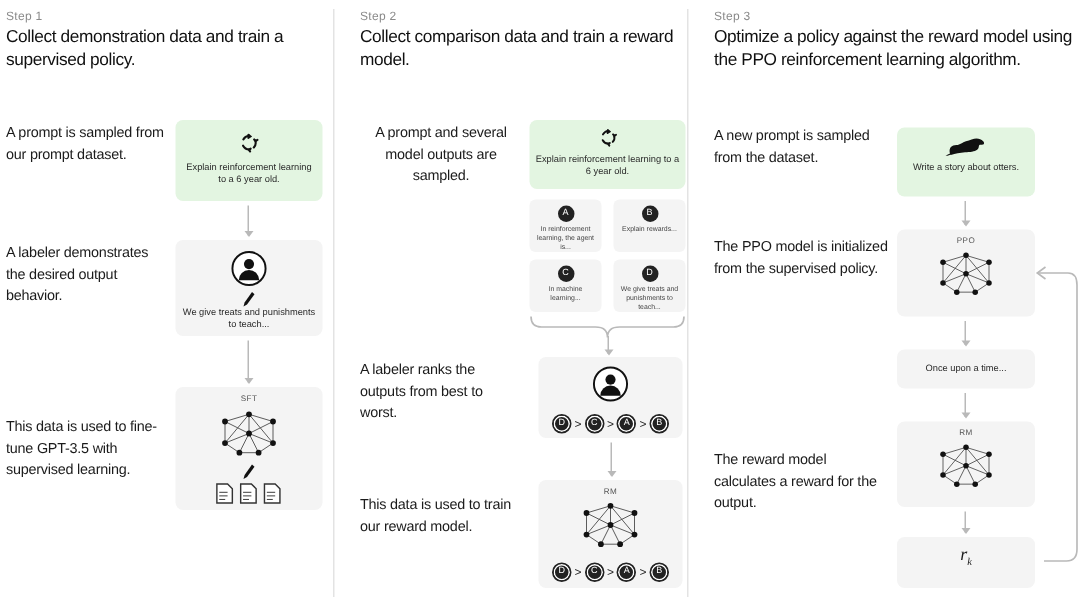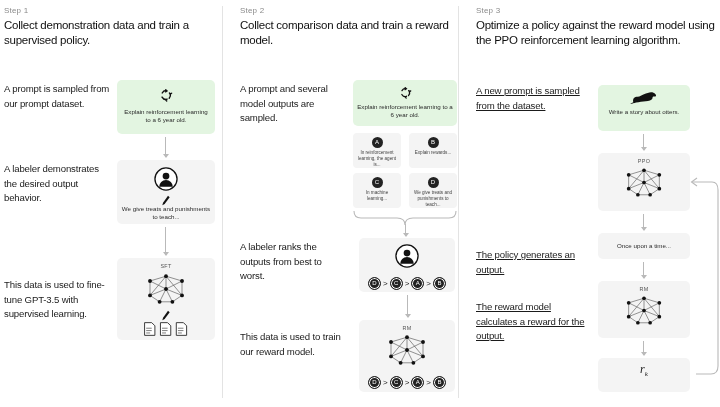--- a/index.html
+++ b/index.html
@@ -31,21 +31,21 @@
     font-size:11.5px;font-weight:normal;line-height:15px;
     letter-spacing:-.25px;color:#101010;
   }
   #col3 .step-title{width:240px;}
 
   .caption{
     position:absolute;left:4px;
     font-size:9.6px;line-height:14.5px;color:#1b1b1b;
     letter-spacing:-.15px;width:108px;
   }
-  #col3 .caption{width:118px;text-decoration:underline;}
+  #col3 .caption{width:118px;}
 
   
   .card{
     position:absolute;
     background:#f4f4f4;
     border-radius:5px;
     box-sizing:border-box;
   }
   .card.green{background:#e3f5e1;}
   .card-text{
@@ -190,21 +190,21 @@
           </g>
         </svg>
       </div>
     </div>
   </div>
 
   <div class="col" id="col2">
     <div class="step-label">Step 2</div>
     <div class="step-title">Collect comparison data and train a reward model.</div>
 
-    <div class="caption" style="top:82px;">A prompt and several model outputs are sampled.</div>
+    <div class="caption" style="top:82px;text-align:center;">A prompt and several model outputs are sampled.</div>
     <div class="caption" style="top:330px;">This data is used to train our reward model.</div>
     <div class="caption" style="top:240px;">A labeler ranks the outputs from best to worst.</div>
 
     <div class="card green" style="left:117px;top:80px;width:104px;height:46px;">
       <div class="icon-wrap" style="top:5px;">
         <svg width="13" height="13" viewBox="0 0 24 24" fill="none" stroke="#111" stroke-width="2.4" stroke-linecap="round">
           <path d="M5.5 8.5 A8 8 0 0 1 12 4.2"></path>
           <path d="M19.2 9.8 A8 8 0 0 1 17.5 17.7"></path>
           <path d="M12.5 19.8 A8 8 0 0 1 5.2 15.6"></path>
           <path d="M11.4 3.2 L13.6 5.1 L11.2 6.6"></path>
@@ -279,21 +279,21 @@
         <span class="rank-badge">D</span><span class="rank-sep">&gt;</span><span class="rank-badge">C</span><span class="rank-sep">&gt;</span><span class="rank-badge">A</span><span class="rank-sep">&gt;</span><span class="rank-badge">B</span>
       </div>
     </div>
   </div>
 
   <div class="col" id="col3">
     <div class="step-label">Step 3</div>
     <div class="step-title">Optimize a policy against the reward model using the PPO reinforcement learning algorithm.</div>
 
     <div class="caption" style="top:84px;">A new prompt is sampled from the dataset.</div>
-    <div class="caption" style="top:248px;">The policy generates an output.</div>
+    <div class="caption" style="top:158px;">The PPO model is initialized from the supervised policy.</div>
     <div class="caption" style="top:300px;">The reward model calculates a reward for the output.</div>
 
     <div class="card green" style="left:126px;top:85px;width:92px;height:46px;">
       <div class="icon-wrap" style="top:6px;">
         <svg width="28" height="14" viewBox="0 0 44 22">
           <path d="M5 17 C4 12 7 9 12 9 C16 9 18 6 22 5 C26 4 30 2 33 2 C36 2 38 3 40 5
                    C41 6 41.5 8 40 8.5 C38.5 9 37 8 36 9 C35 10 36 12 34 13.5
                    C31 16 26 16 21 16.5 C16 17 10 18 7 19 C5.6 19.5 5.2 18.6 5 17 Z" fill="#111"></path>
           <path d="M8 18 C5 19.5 2 20.5 0.6 20.2 C2.5 19 4.5 18 6.5 17.2 Z" fill="#111"></path>
         </svg>

